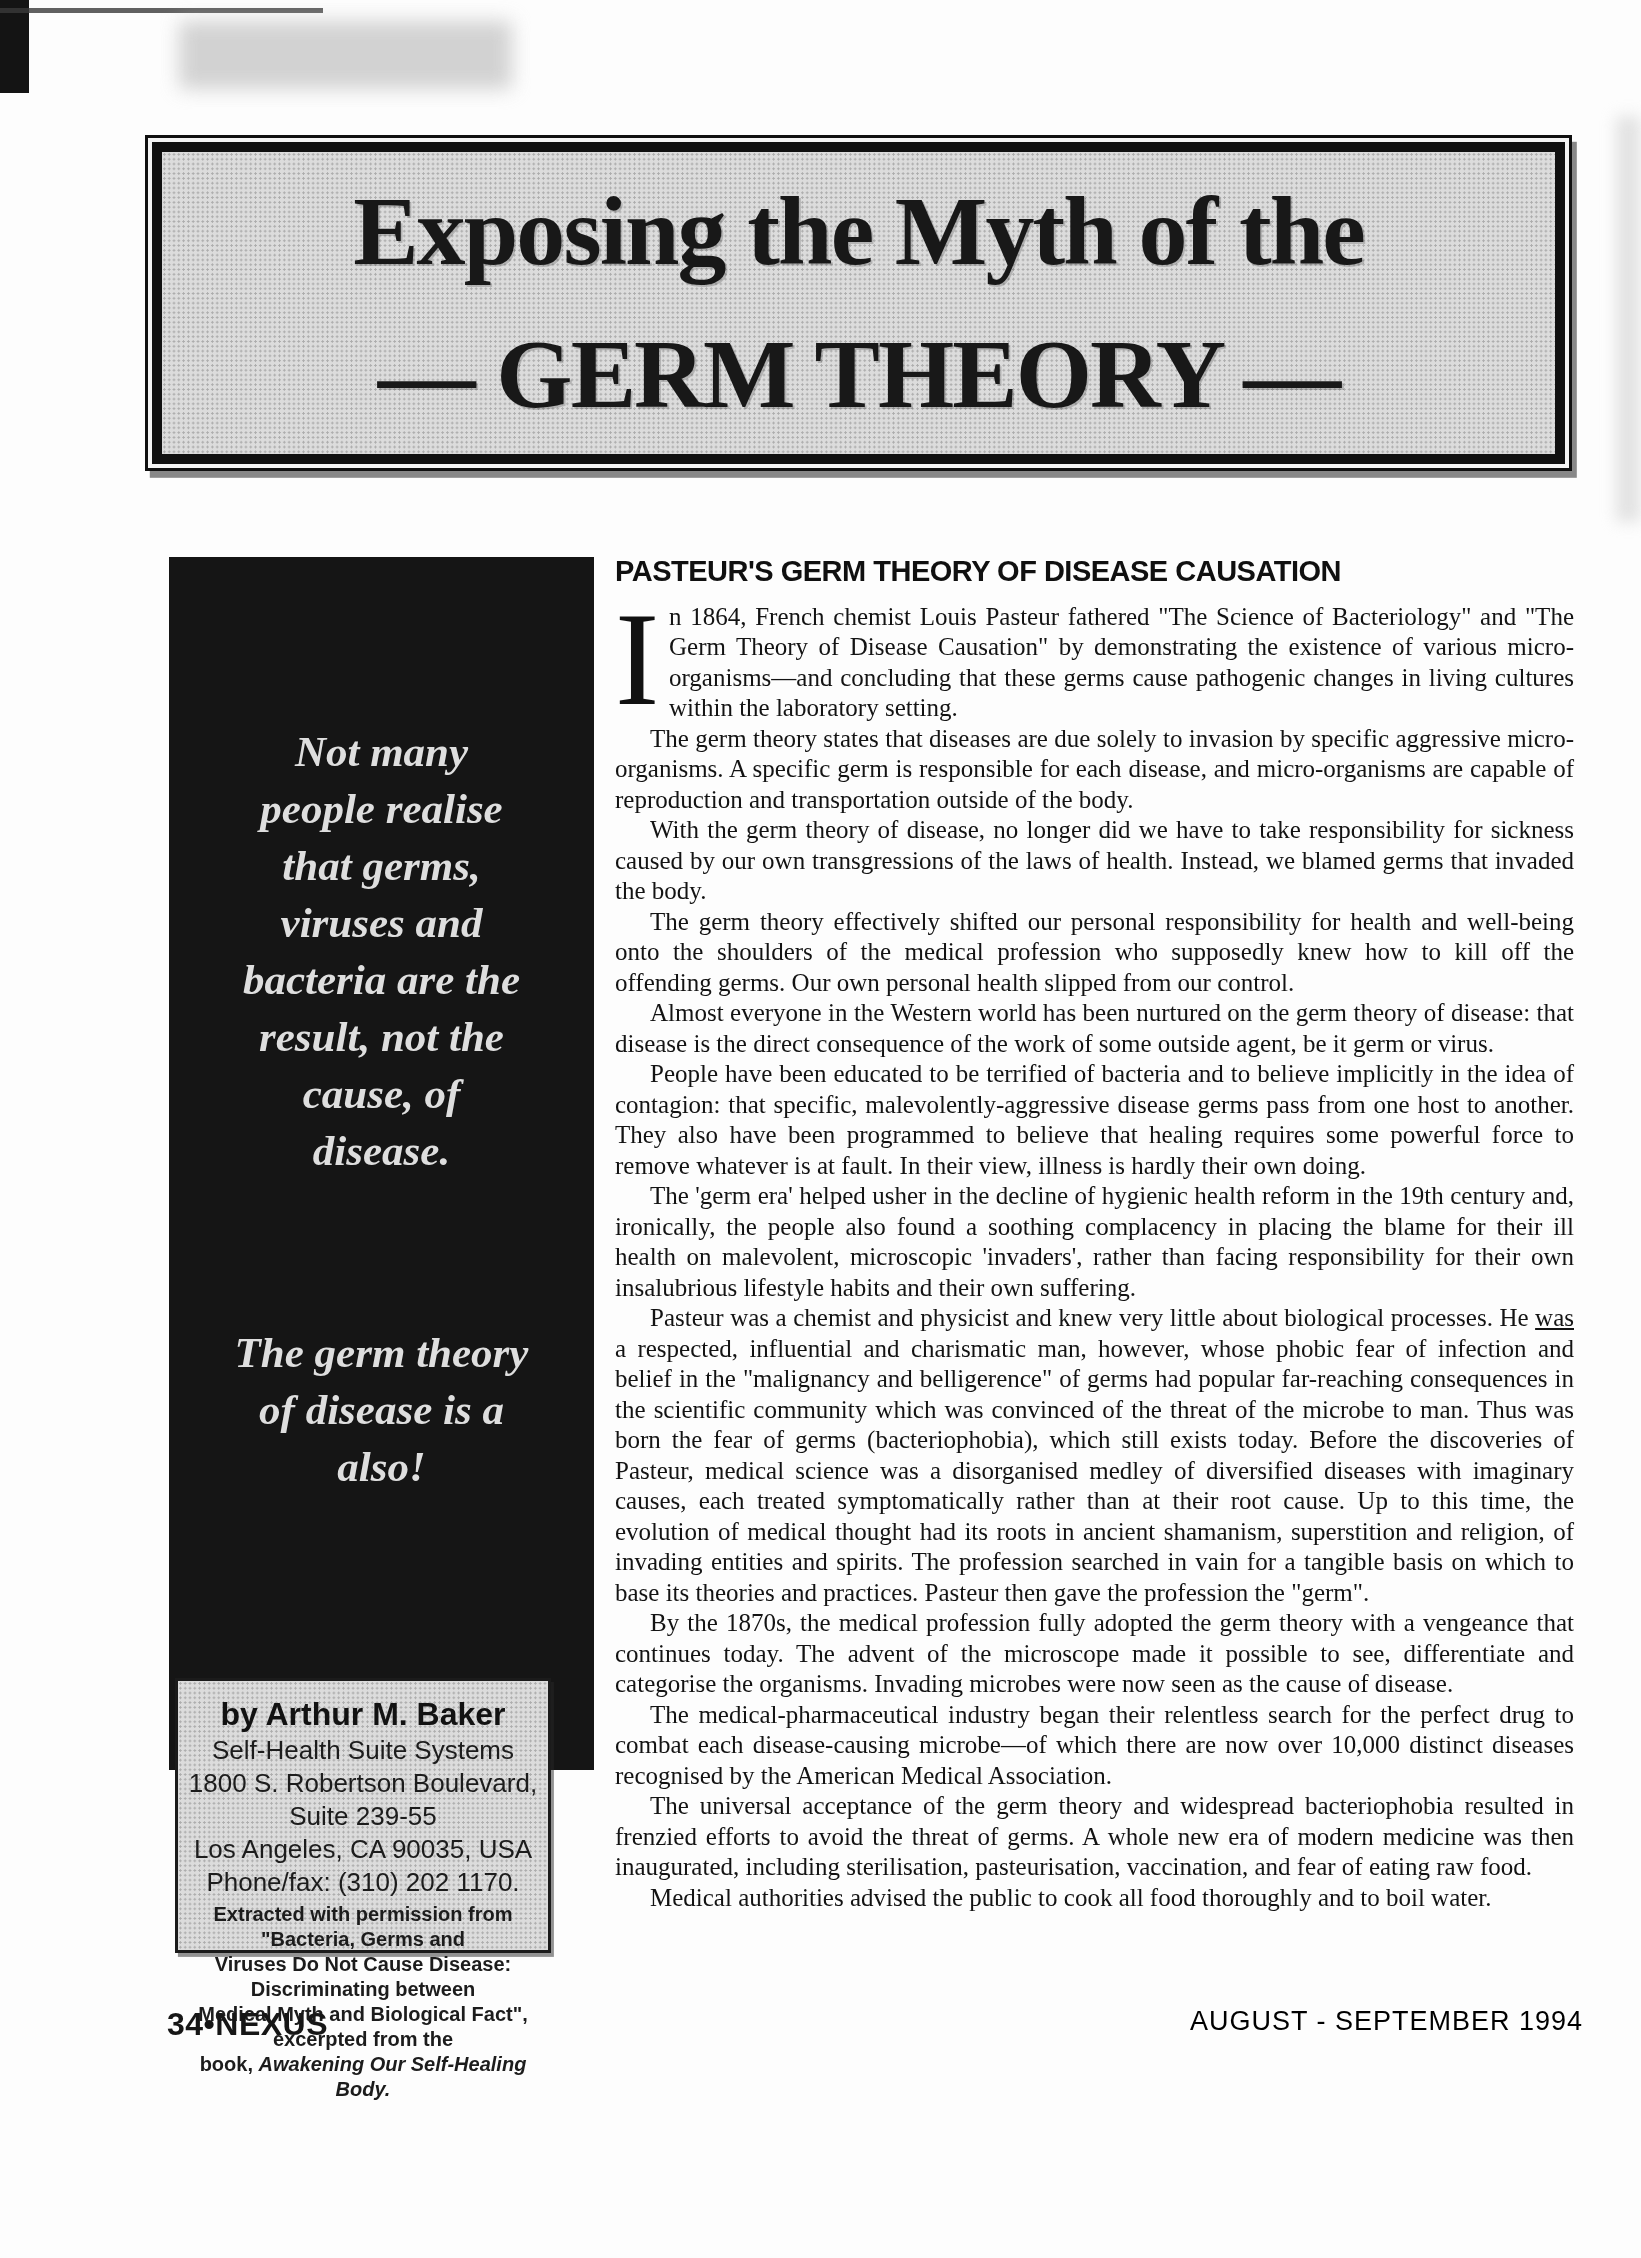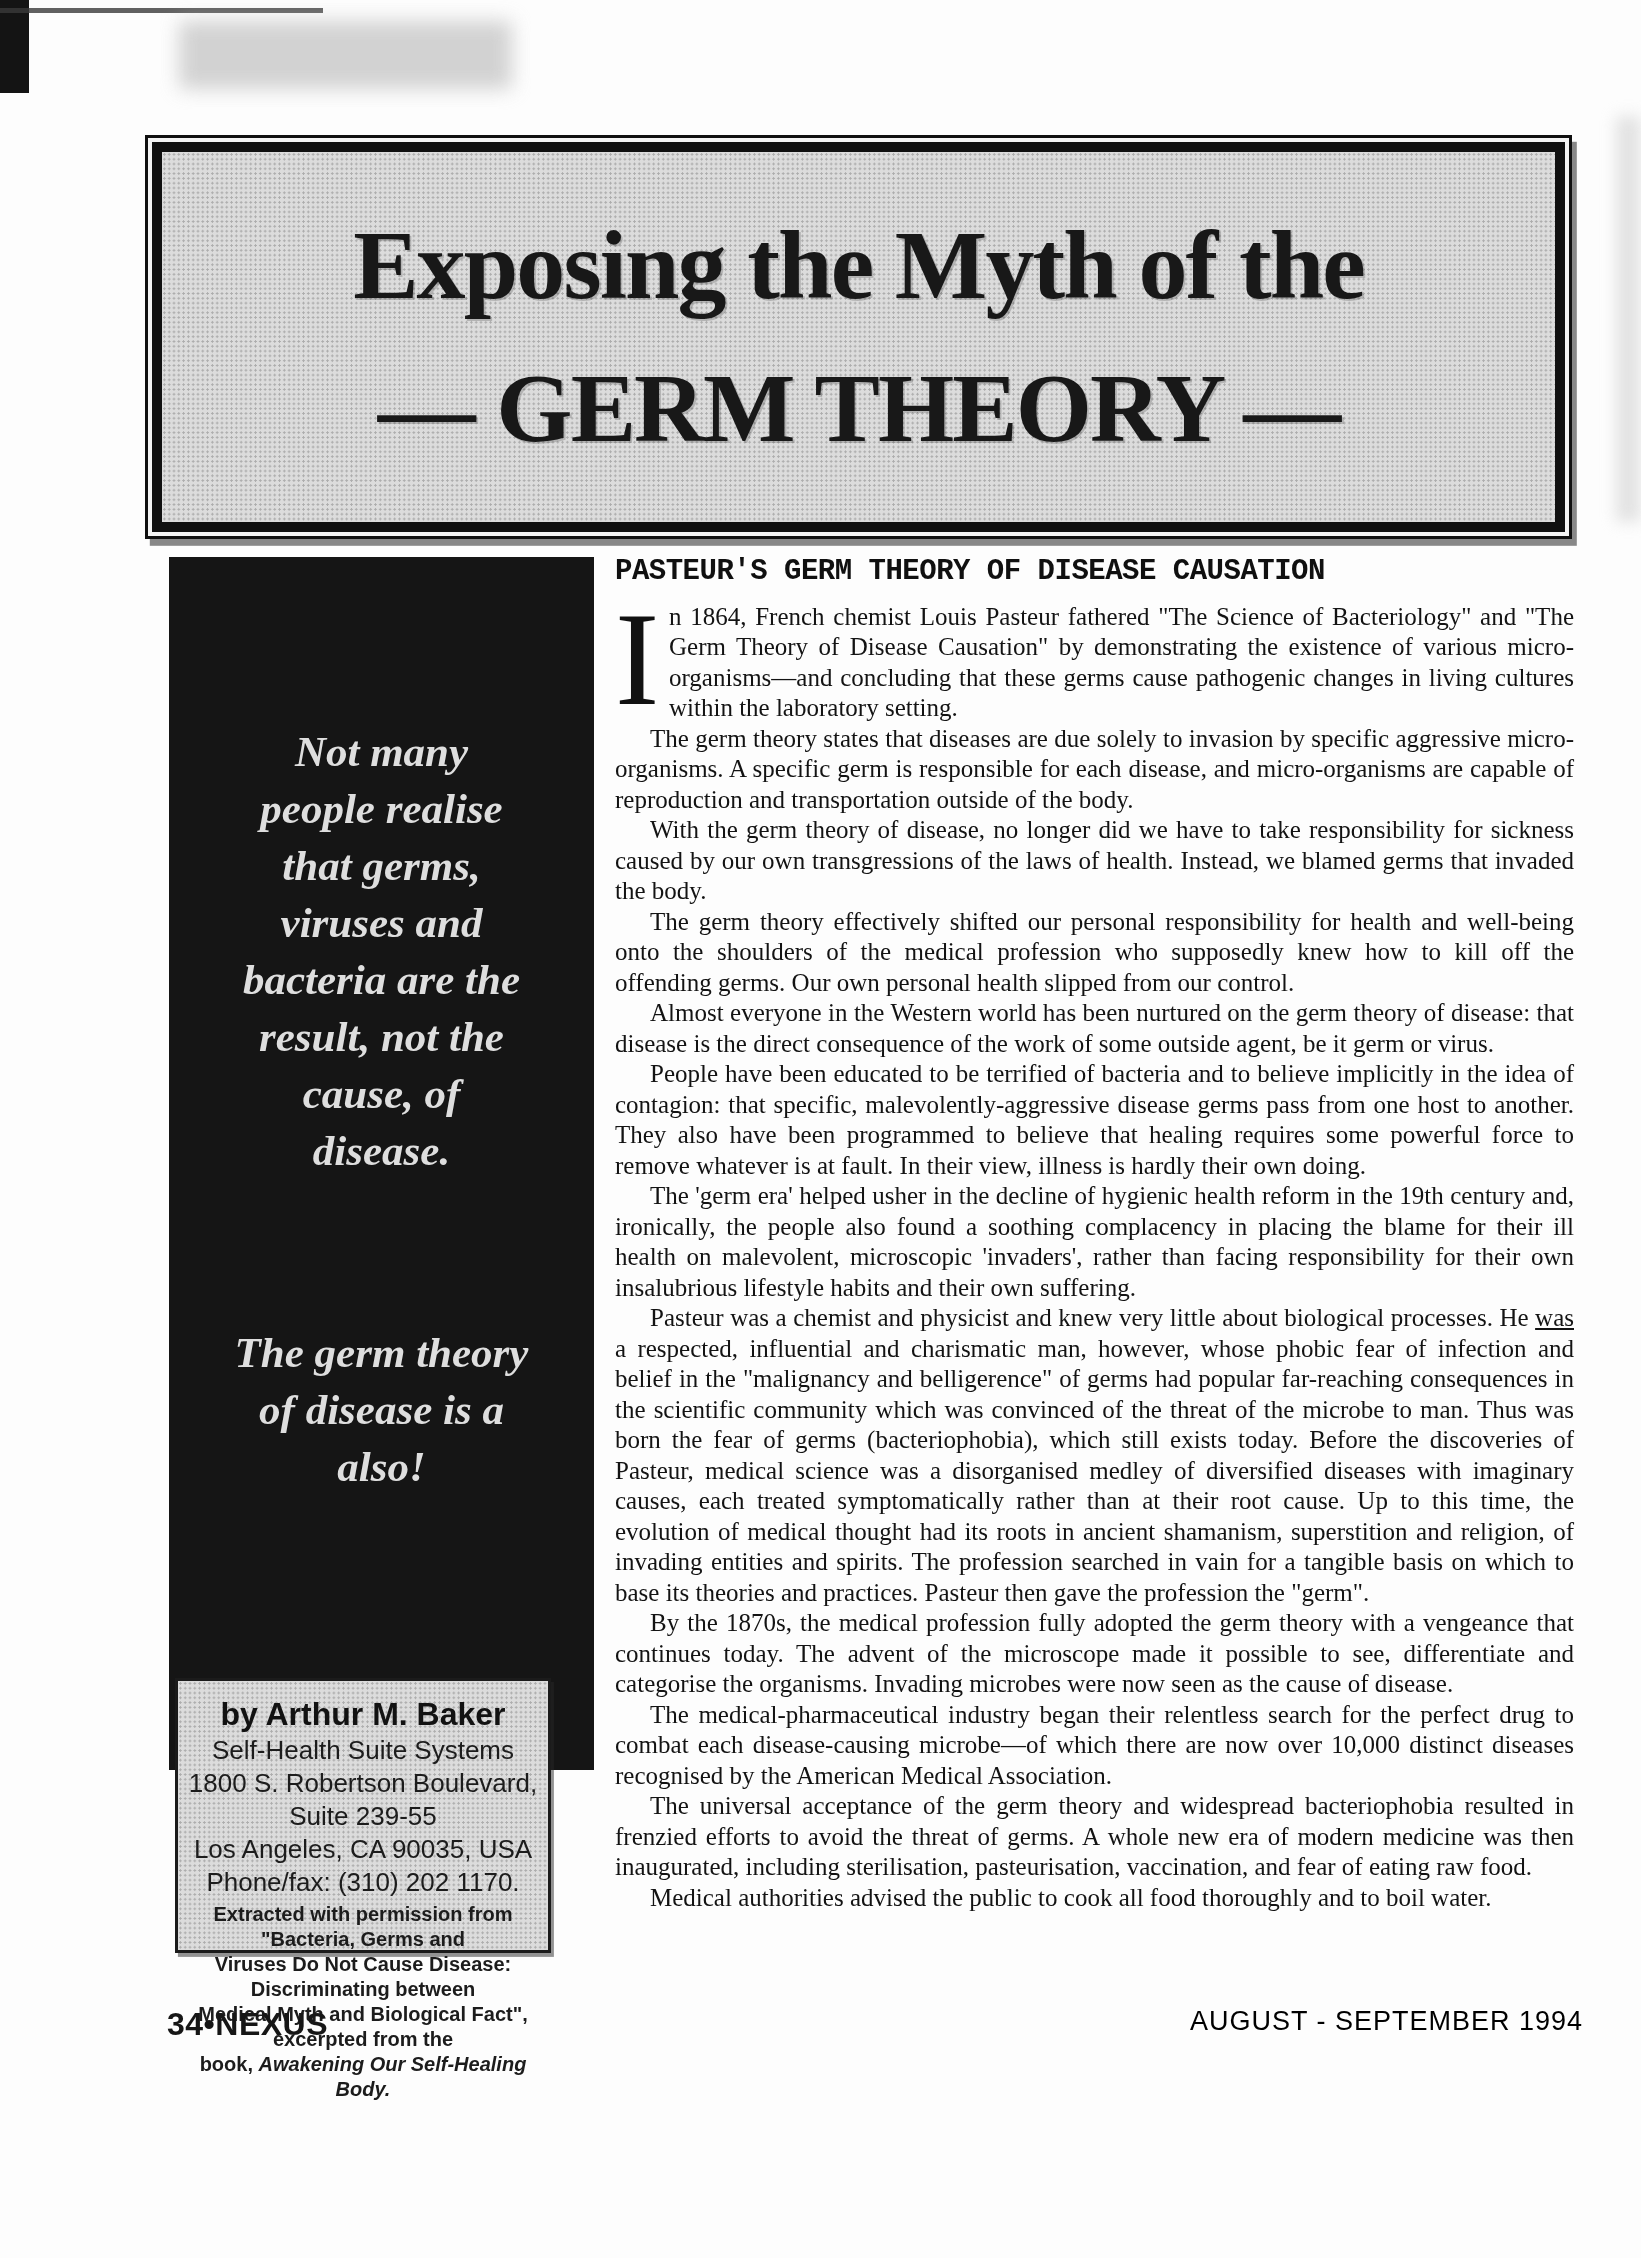--- a/index.html
+++ b/index.html
@@ -21,21 +21,21 @@
 
   
   .halftone{
     background-color:#dcdcdc;
     background-image:radial-gradient(circle,#adadad 1px, rgba(0,0,0,0) 1.3px);
     background-size:4.8px 4.8px;
   }
 
   
   .banner{
-    position:absolute;left:145px;top:135px;width:1427px;height:404px;
+    position:absolute;left:145px;top:135px;width:1427px;height:336px;
     border:3.9px solid #101010;background:#f4f4f4;padding:3.9px;
     box-sizing:border-box;
     box-shadow:4.8px 6.8px 0 rgba(40,40,40,.55);
   }
   .banner-inner{
     width:100%;height:100%;box-sizing:border-box;
     border:10.6px solid #101010;
     display:flex;flex-direction:column;justify-content:center;align-items:center;
   }
   .banner-line{
@@ -67,21 +67,21 @@
   .byline-author{font-weight:bold;font-size:32px;line-height:39px;color:#121212;}
   .byline-line{font-size:26px;line-height:33px;color:#1c1c1c;}
   .byline-credit{font-size:20px;line-height:25px;font-weight:bold;color:#1c1c1c;margin-top:3.9px;}
   .byline-credit .book{font-style:italic;}
 
   
   .article{
     position:absolute;left:615px;top:555px;width:959px;
   }
   .article-heading{
-    font-family:Liberation Mono, monospace;
+    font-family:Liberation Sans, sans-serif;
     font-weight:bold;font-size:29px;line-height:33px;
     letter-spacing:-0.5px;color:#101010;margin:0 0 13.5px 0;
   }
   .article p{
     margin:0;font-size:25px;line-height:30.5px;
     text-align:justify;color:#131313;
     text-indent:35px;
   }
   .article p.first{text-indent:0;}
   .dropcap{

